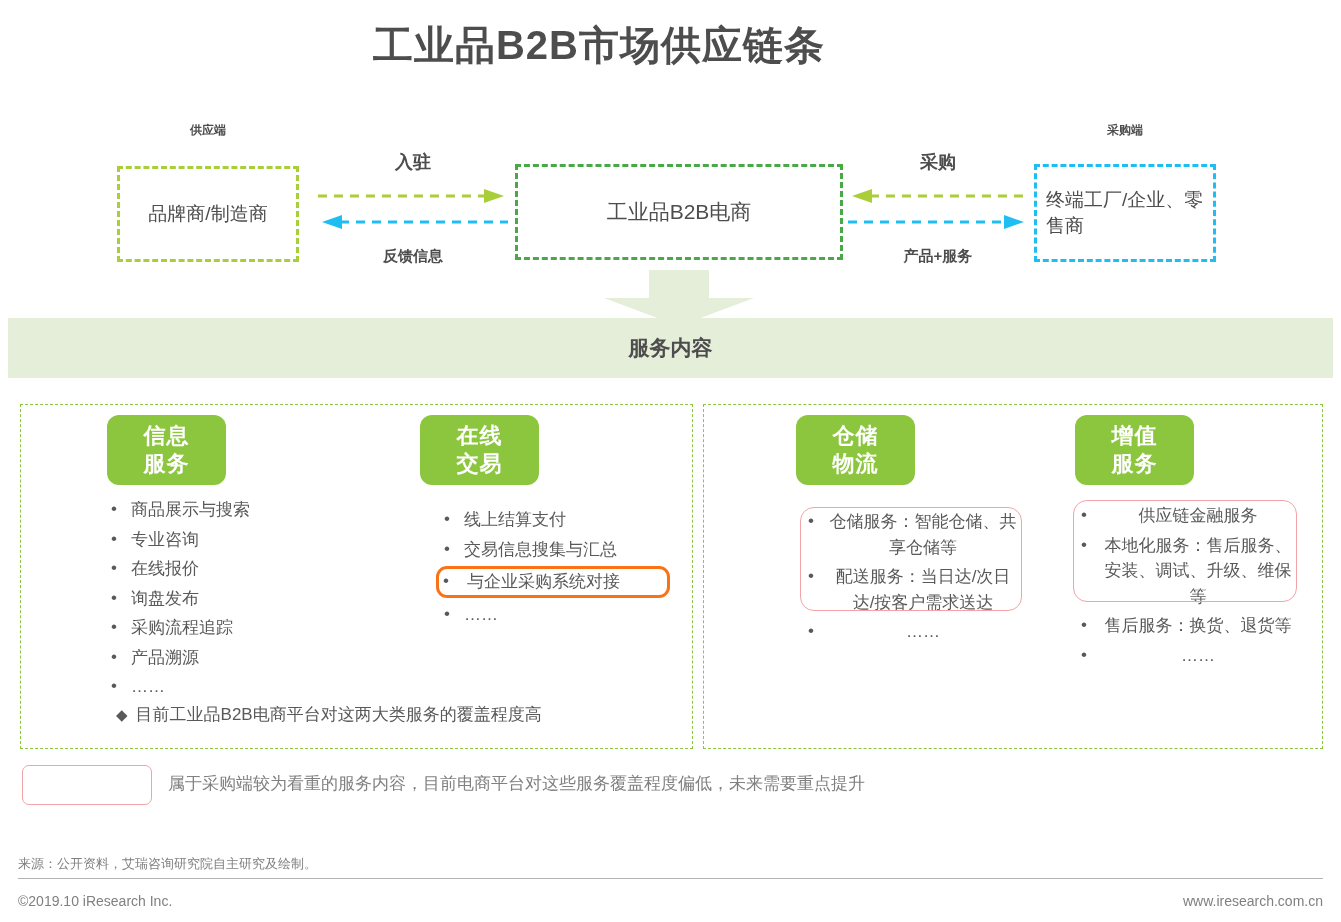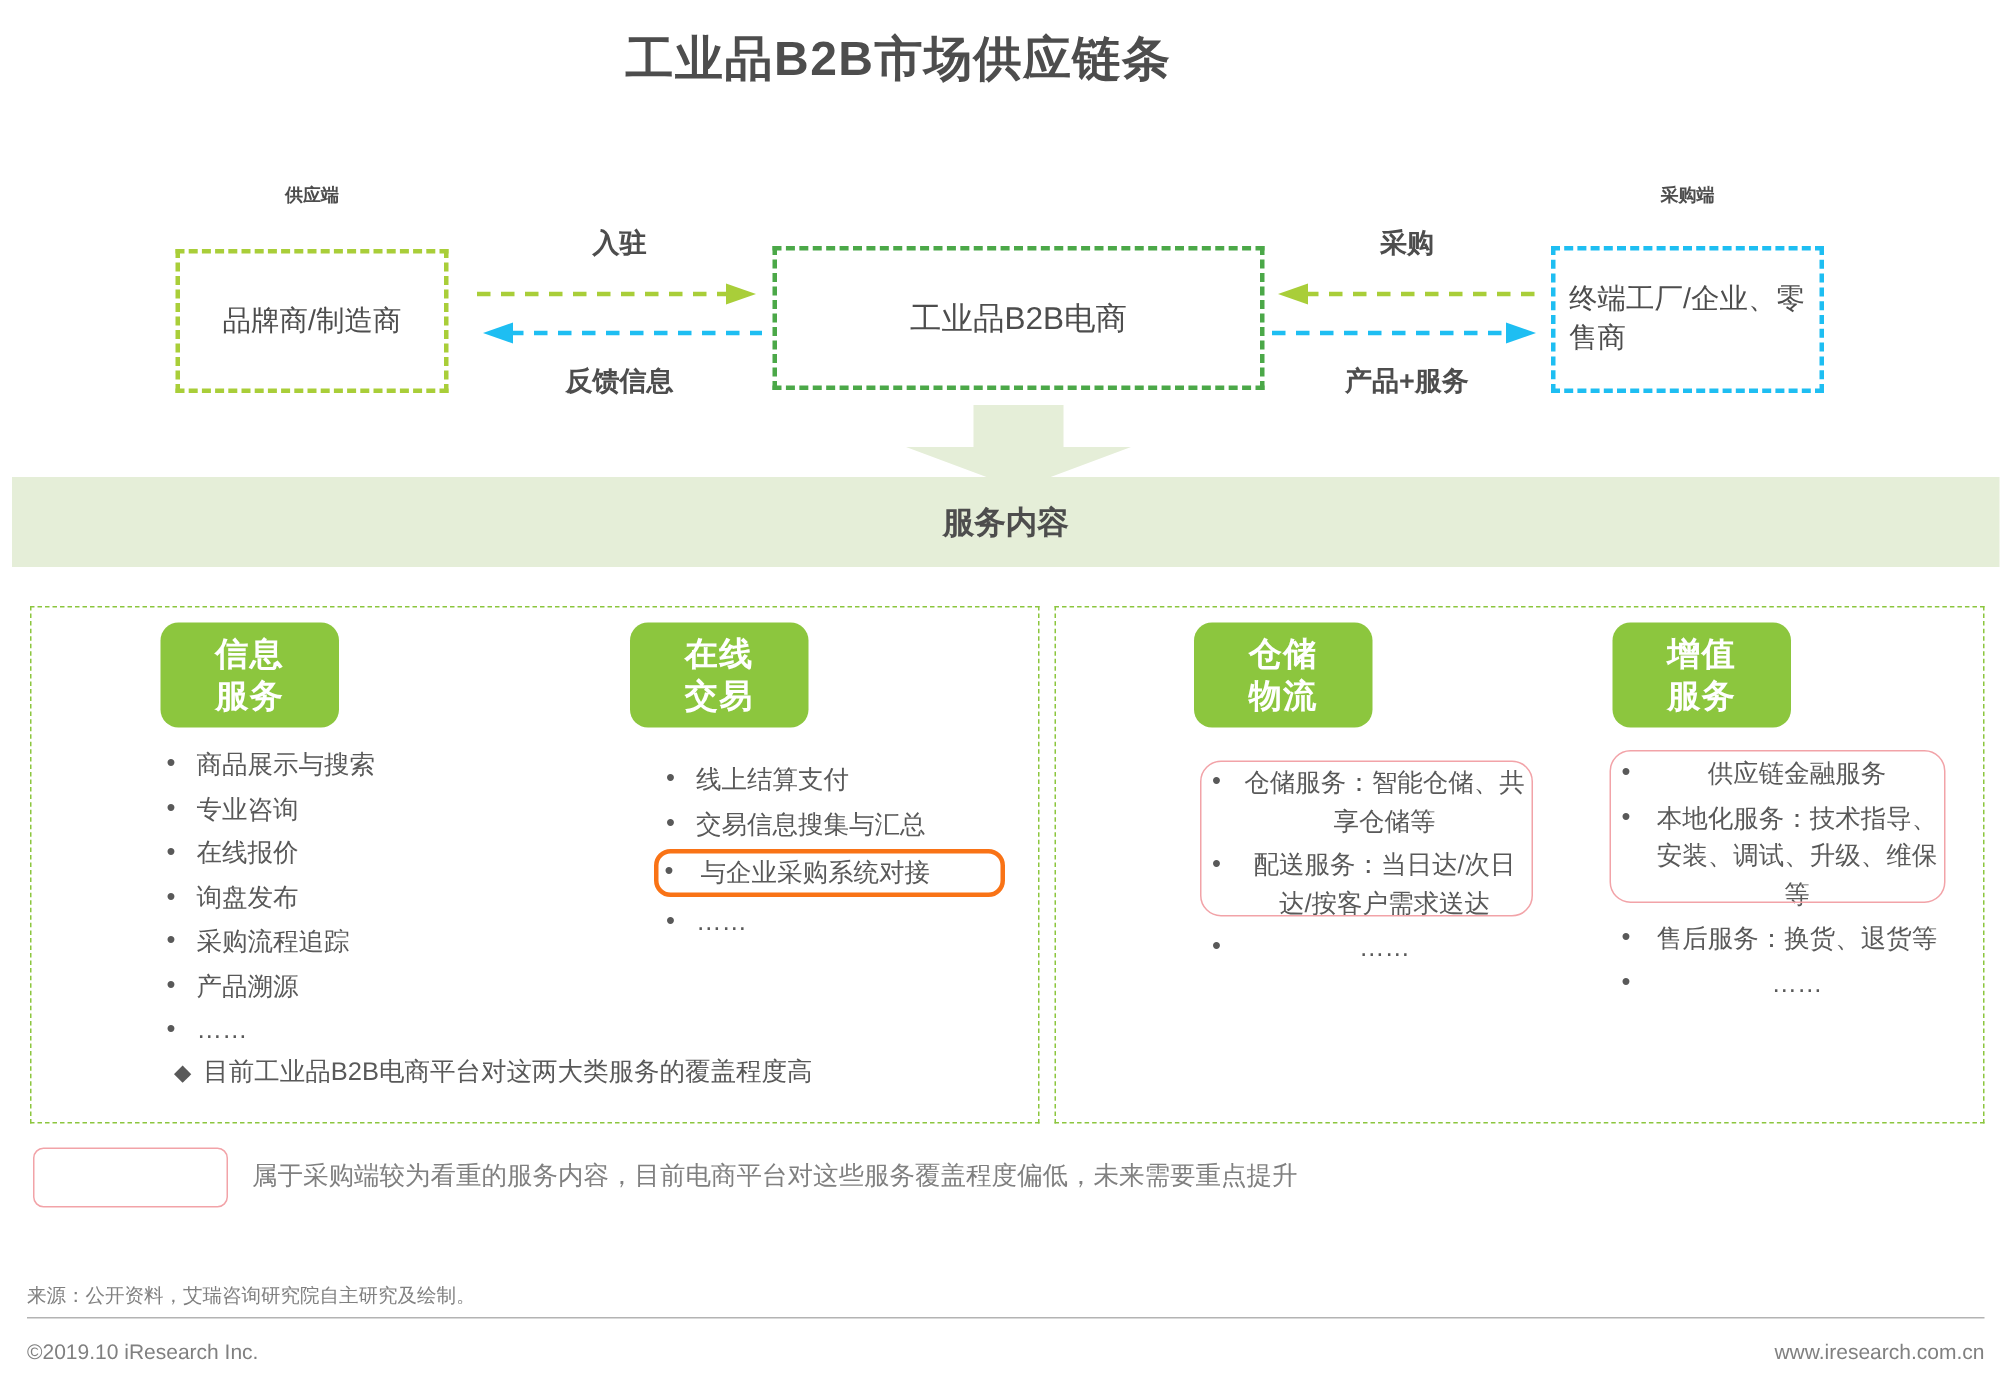--- a/index.html
+++ b/index.html
@@ -16,21 +16,21 @@
     position: relative;
   }
 
   
   .title {
     position: absolute;
     top: 18px;
     left: 0;
     width: 1198px;
     text-align: center;
-    font-size: 32px;
+    font-size: 40px;
     font-weight: bold;
     color: #4d4d4d;
     letter-spacing: 1px;
   }
 
   
   .flow {
     position: absolute;
     top: 110px;
     left: 0;
@@ -85,21 +85,21 @@
     top: 0; left: 0; width: 100%;
     text-align: center;
     font-size: 18px;
     font-weight: bold;
     color: #4d4d4d;
   }
   .arrow-cap-bottom {
     position: absolute;
     bottom: 0; left: 0; width: 100%;
     text-align: center;
-    font-size: 18px;
+    font-size: 15px;
     font-weight: bold;
     color: #4d4d4d;
   }
   .arrow-line { position: absolute; left: 0; width: 100%; height: 16px; }
   .line-top { top: 38px; }
   .line-bot { top: 64px; }
 
   
   .banner-arrow {
     position: absolute;
@@ -354,21 +354,21 @@
     <div class="hl-box" style="left:4px; top:92px; width:222px; height:104px;"></div>
   </div>
 
   <div class="col" style="left:371px; top:10px; width:230px;">
     <div class="badge" style="width:119px;">
       <div>增值</div>
       <div>服务</div>
     </div>
     <ul class="bullets" style="margin-top:18px; margin-left:2px; width:218px;text-align:center;">
       <li>供应链金融服务</li>
-      <li>本地化服务：技术指导、安装、调试、升级、维保等</li>
+      <li>本地化服务：售后服务、安装、调试、升级、维保等</li>
       <li>售后服务：换货、退货等</li>
       <li>……</li>
     </ul>
     <div class="hl-box" style="left:-2px; top:85px; width:224px; height:102px;"></div>
   </div>
 
 </div>
 
 <div class="legend-box"></div>
 <div class="legend-text">属于采购端较为看重的服务内容，目前电商平台对这些服务覆盖程度偏低，未来需要重点提升</div>

